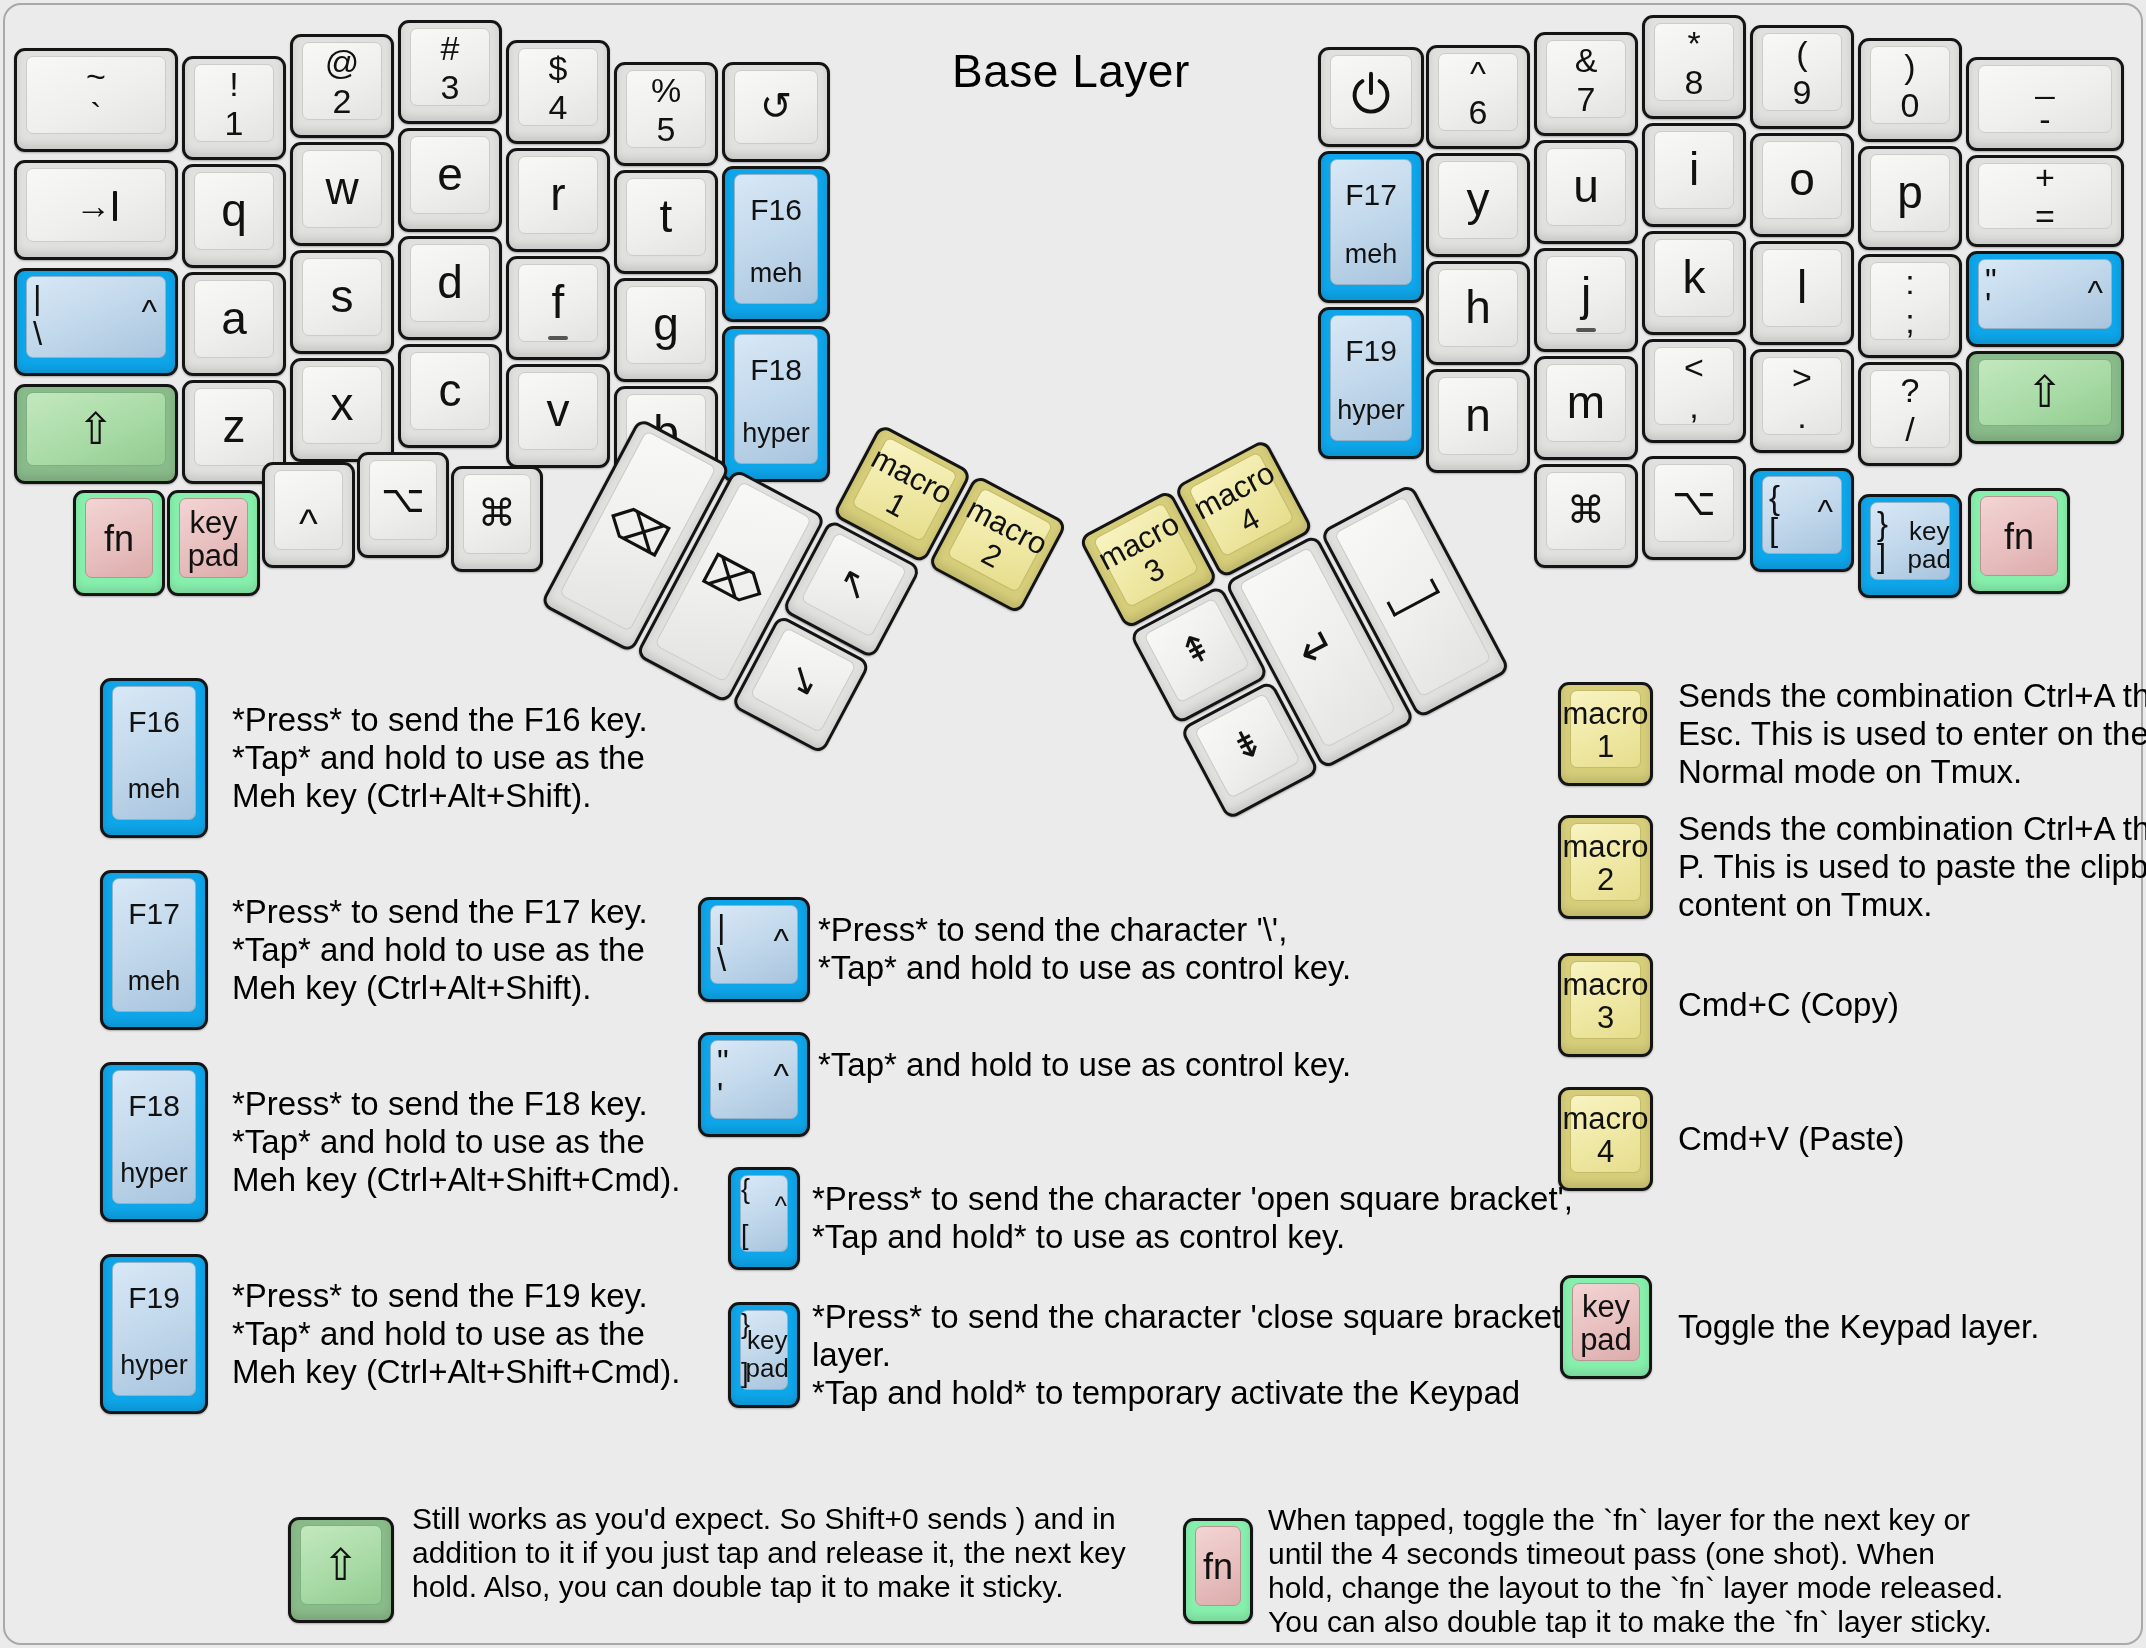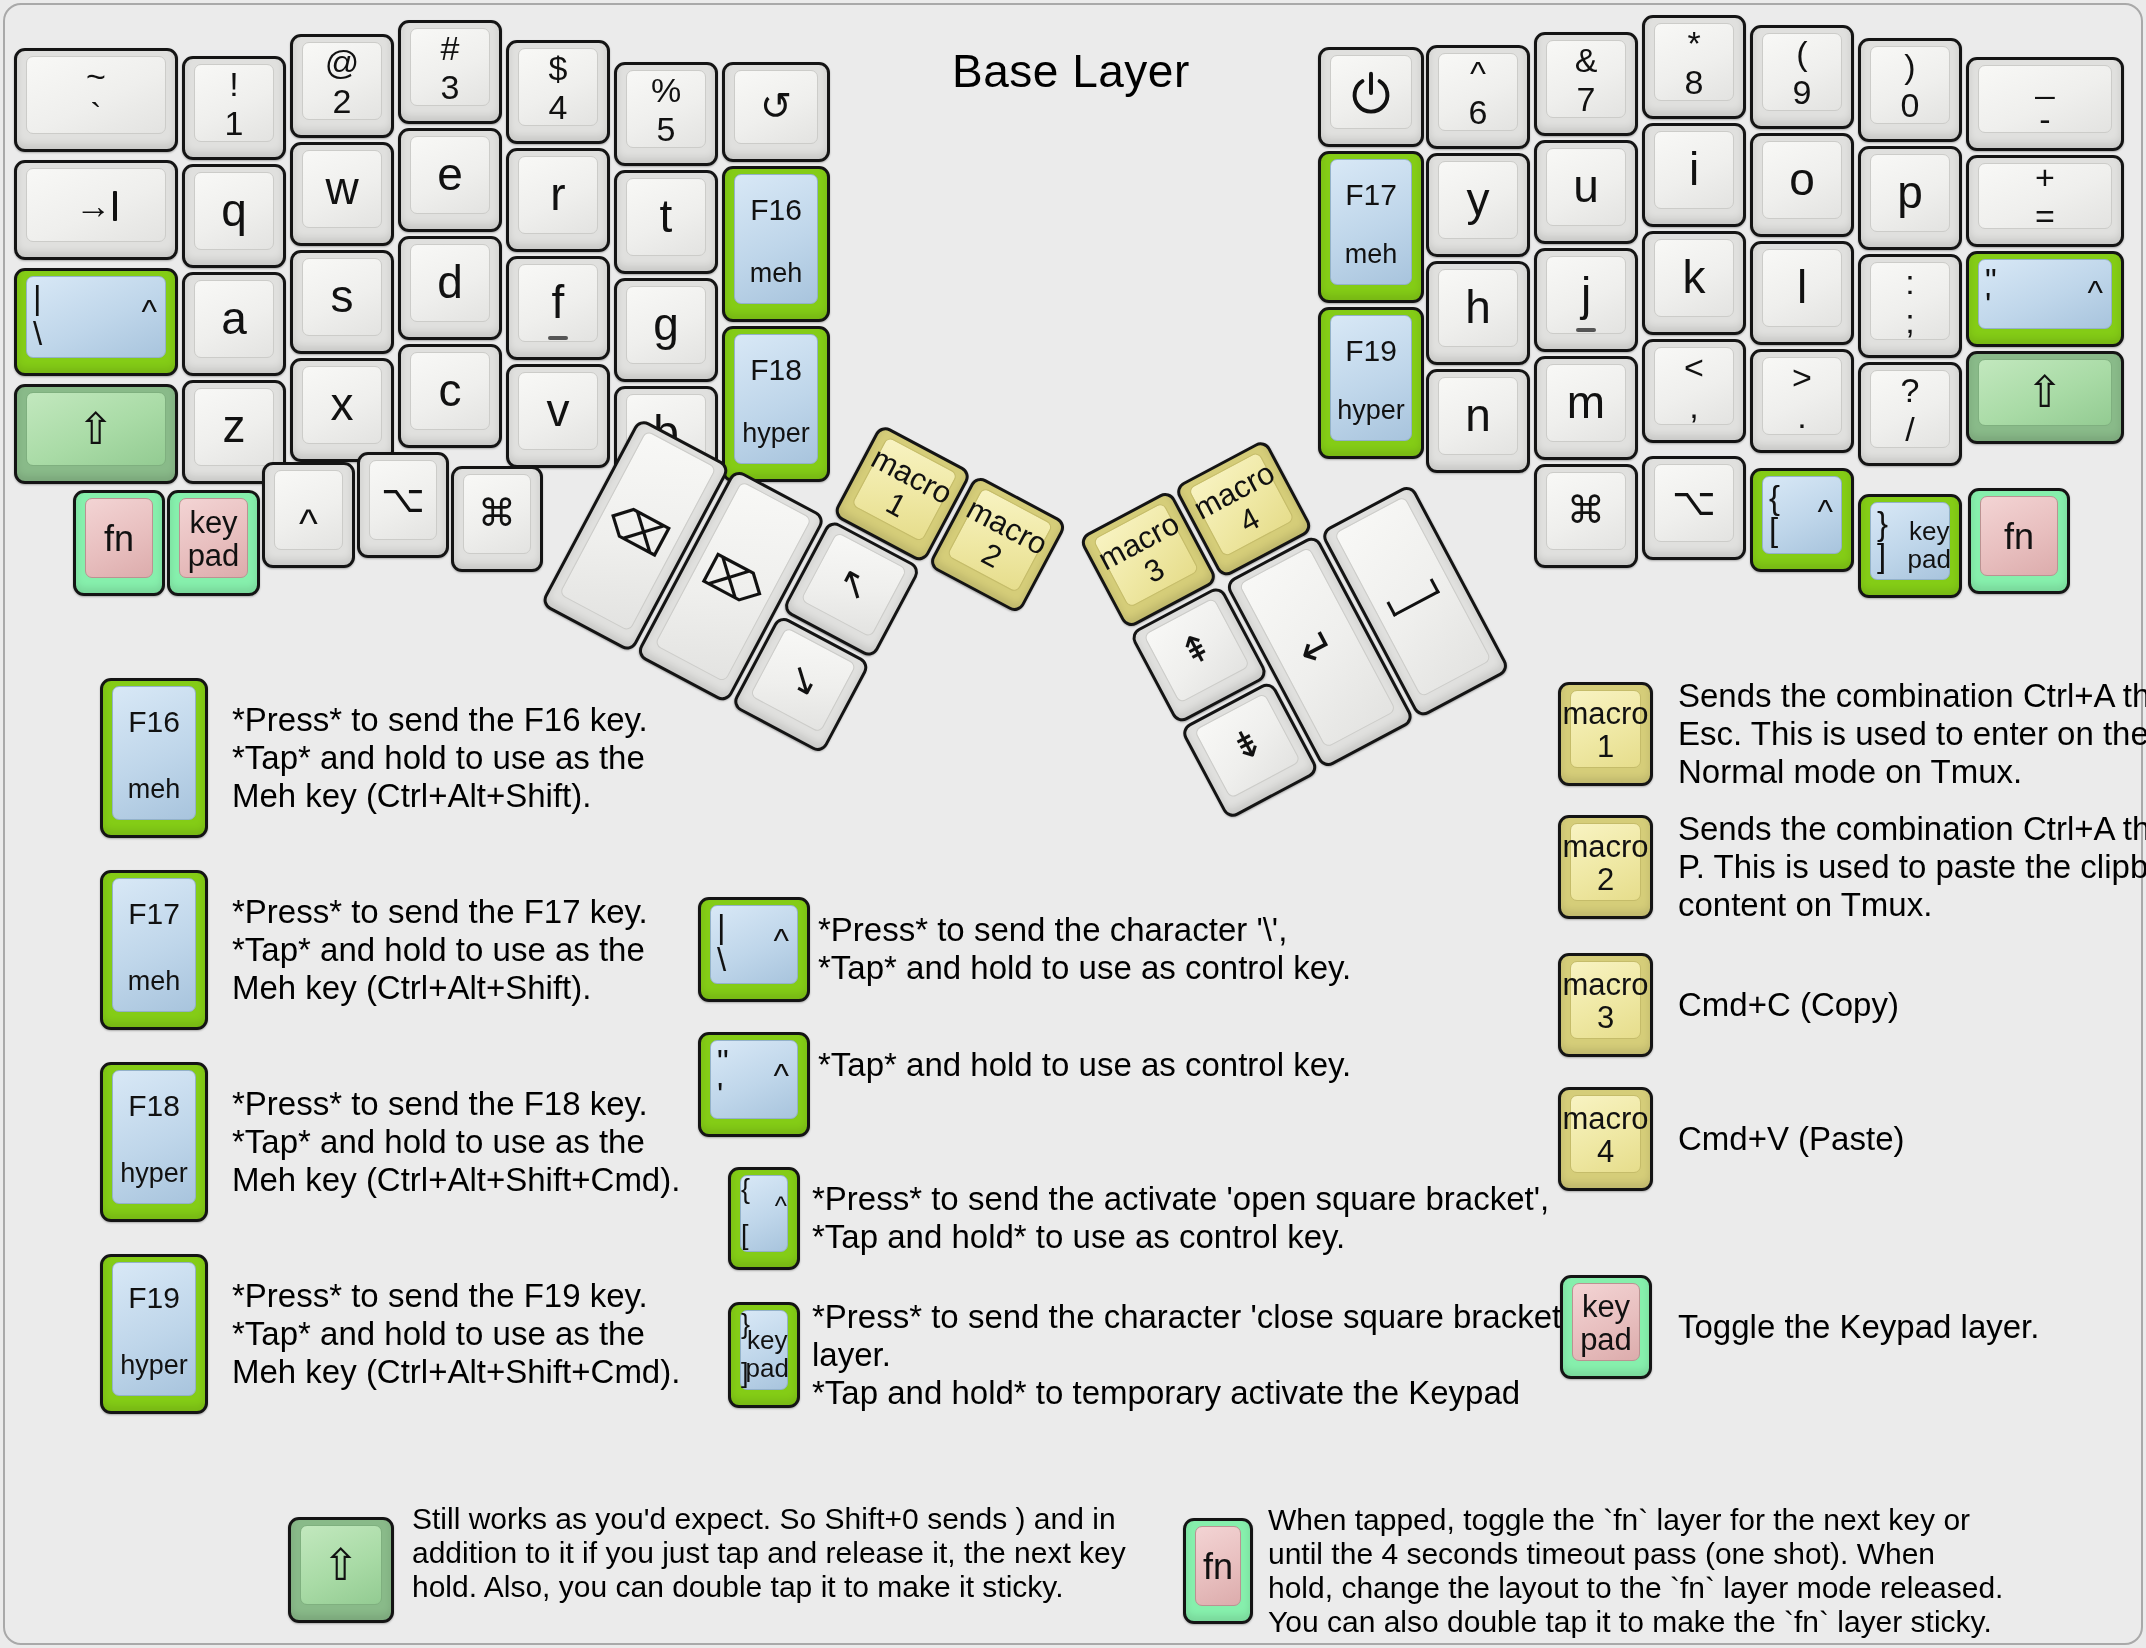--- a/index.html
+++ b/index.html
@@ -9,21 +9,21 @@
   #title{position:absolute;left:952px;top:44px;font-size:46px;font-weight:400;letter-spacing:.5px;color:#000;}
 
   .key{position:absolute;border:3px solid #141414;border-radius:11px;box-sizing:border-box;
        box-shadow:0 1px 2px rgba(0,0,0,.28), inset 0 -5px 7px rgba(0,0,0,.10);}
   .cap{position:absolute;left:9px;right:9px;top:5px;bottom:15px;border-radius:7px;border:1px solid rgba(0,0,0,.10);}
   .lay{position:absolute;left:0;right:0;top:0;bottom:8px;display:flex;flex-direction:column;
        align-items:center;justify-content:center;}
 
   .c-white{background:#e0e0de;}
   .c-white .cap{background:linear-gradient(155deg,#f8f8f6 0%,#efefed 55%,#e3e3e1 100%);border-color:#ccccc9;}
-  .c-blue{background:#84cc16;}
+  .c-blue{background:#0ea5e9;}
   .c-blue .cap{background:linear-gradient(155deg,#d8e8f6 0%,#bfd6ea 55%,#a8c4dd 100%);border-color:#93b1c9;}
   .c-green{background:#89ba89;}
   .c-green .cap{background:linear-gradient(155deg,#c2e8be 0%,#a9dba6 55%,#93cb92 100%);border-color:#7fb07f;}
   .c-pink{background:#86efac;}
   .c-pink .cap{background:linear-gradient(155deg,#f3d4d4 0%,#e8bfbf 55%,#dcacac 100%);border-color:#bb9292;}
   .c-yellow{background:#d5cd79;}
   .c-yellow .cap{background:linear-gradient(155deg,#f8f3c2 0%,#efe8a4 55%,#e6dd8c 100%);border-color:#c5bc6a;}
 
   .lbl{color:#111;}
   .kind-letter .lbl-center{font-size:46px;}
@@ -636,21 +636,21 @@
       <div>*Tap* and hold to use as control key.</div>
     </div>
     <div class="key c-blue kind-combo small" style="left: 728px; top: 1167px; width: 72px; height: 103px;">
       <div class="cap"></div>
       <div class="lay"></div>
       <span class="lbl lbl-tl">{</span>
       <span class="lbl lbl-bl">[</span>
       <span class="lbl lbl-r caret">^</span>
     </div>
     <div class="legend-text" style="left: 812px; top: 1180px;">
-      <div>*Press* to send the activate 'open square bracket',</div>
+      <div>*Press* to send the character 'open square bracket',</div>
       <div>*Tap and hold* to use as control key.</div>
     </div>
     <div class="key c-blue kind-combo small" style="left: 728px; top: 1302px; width: 72px; height: 106px;">
       <div class="cap"></div>
       <div class="lay"></div>
       <span class="lbl lbl-tl">}</span>
       <span class="lbl lbl-bl">]</span>
       <div class="r-word">
         <span class="lbl ">key</span>
         <span class="lbl ">pad</span>

